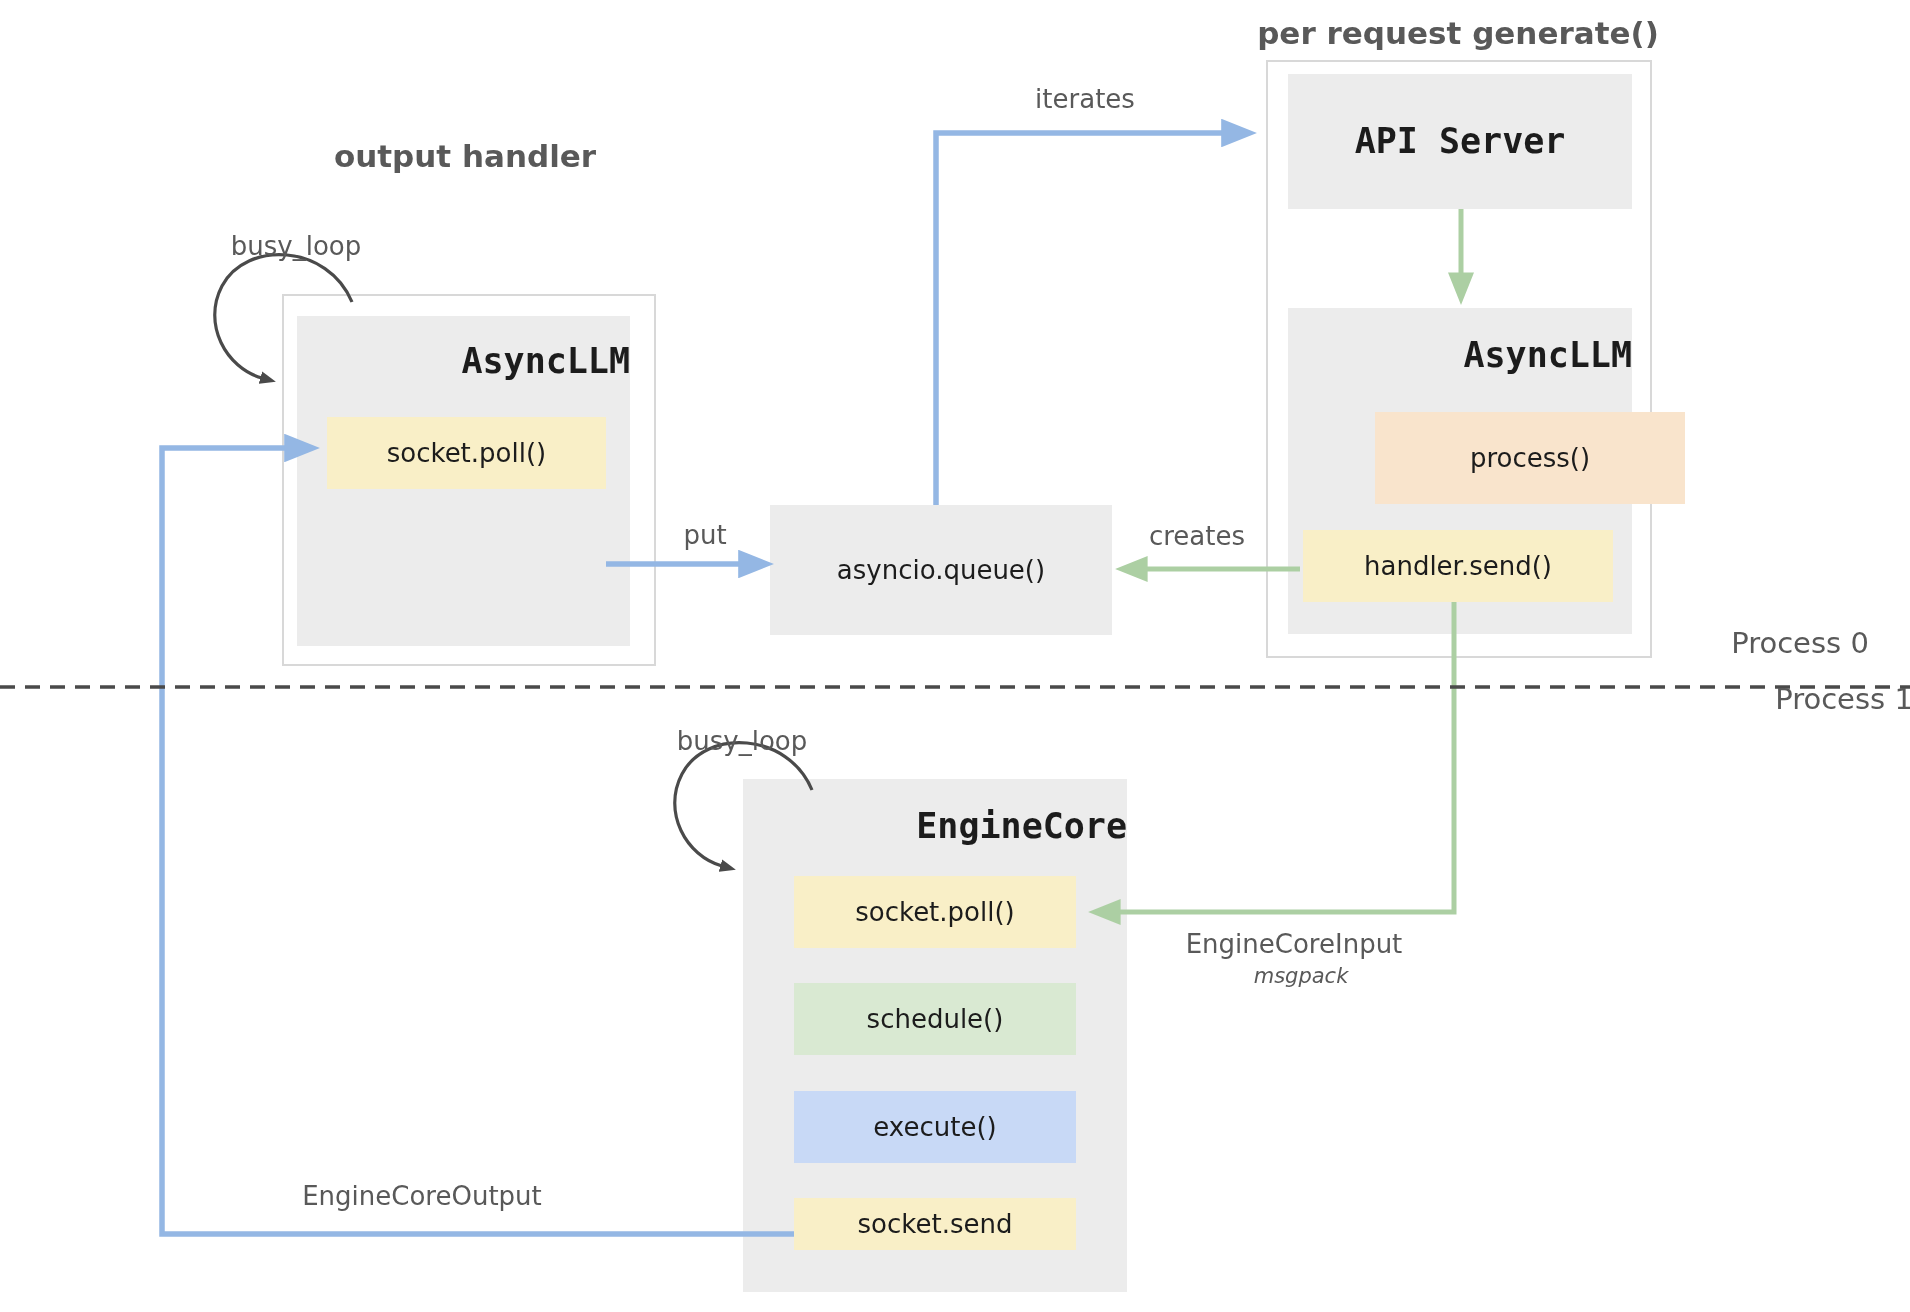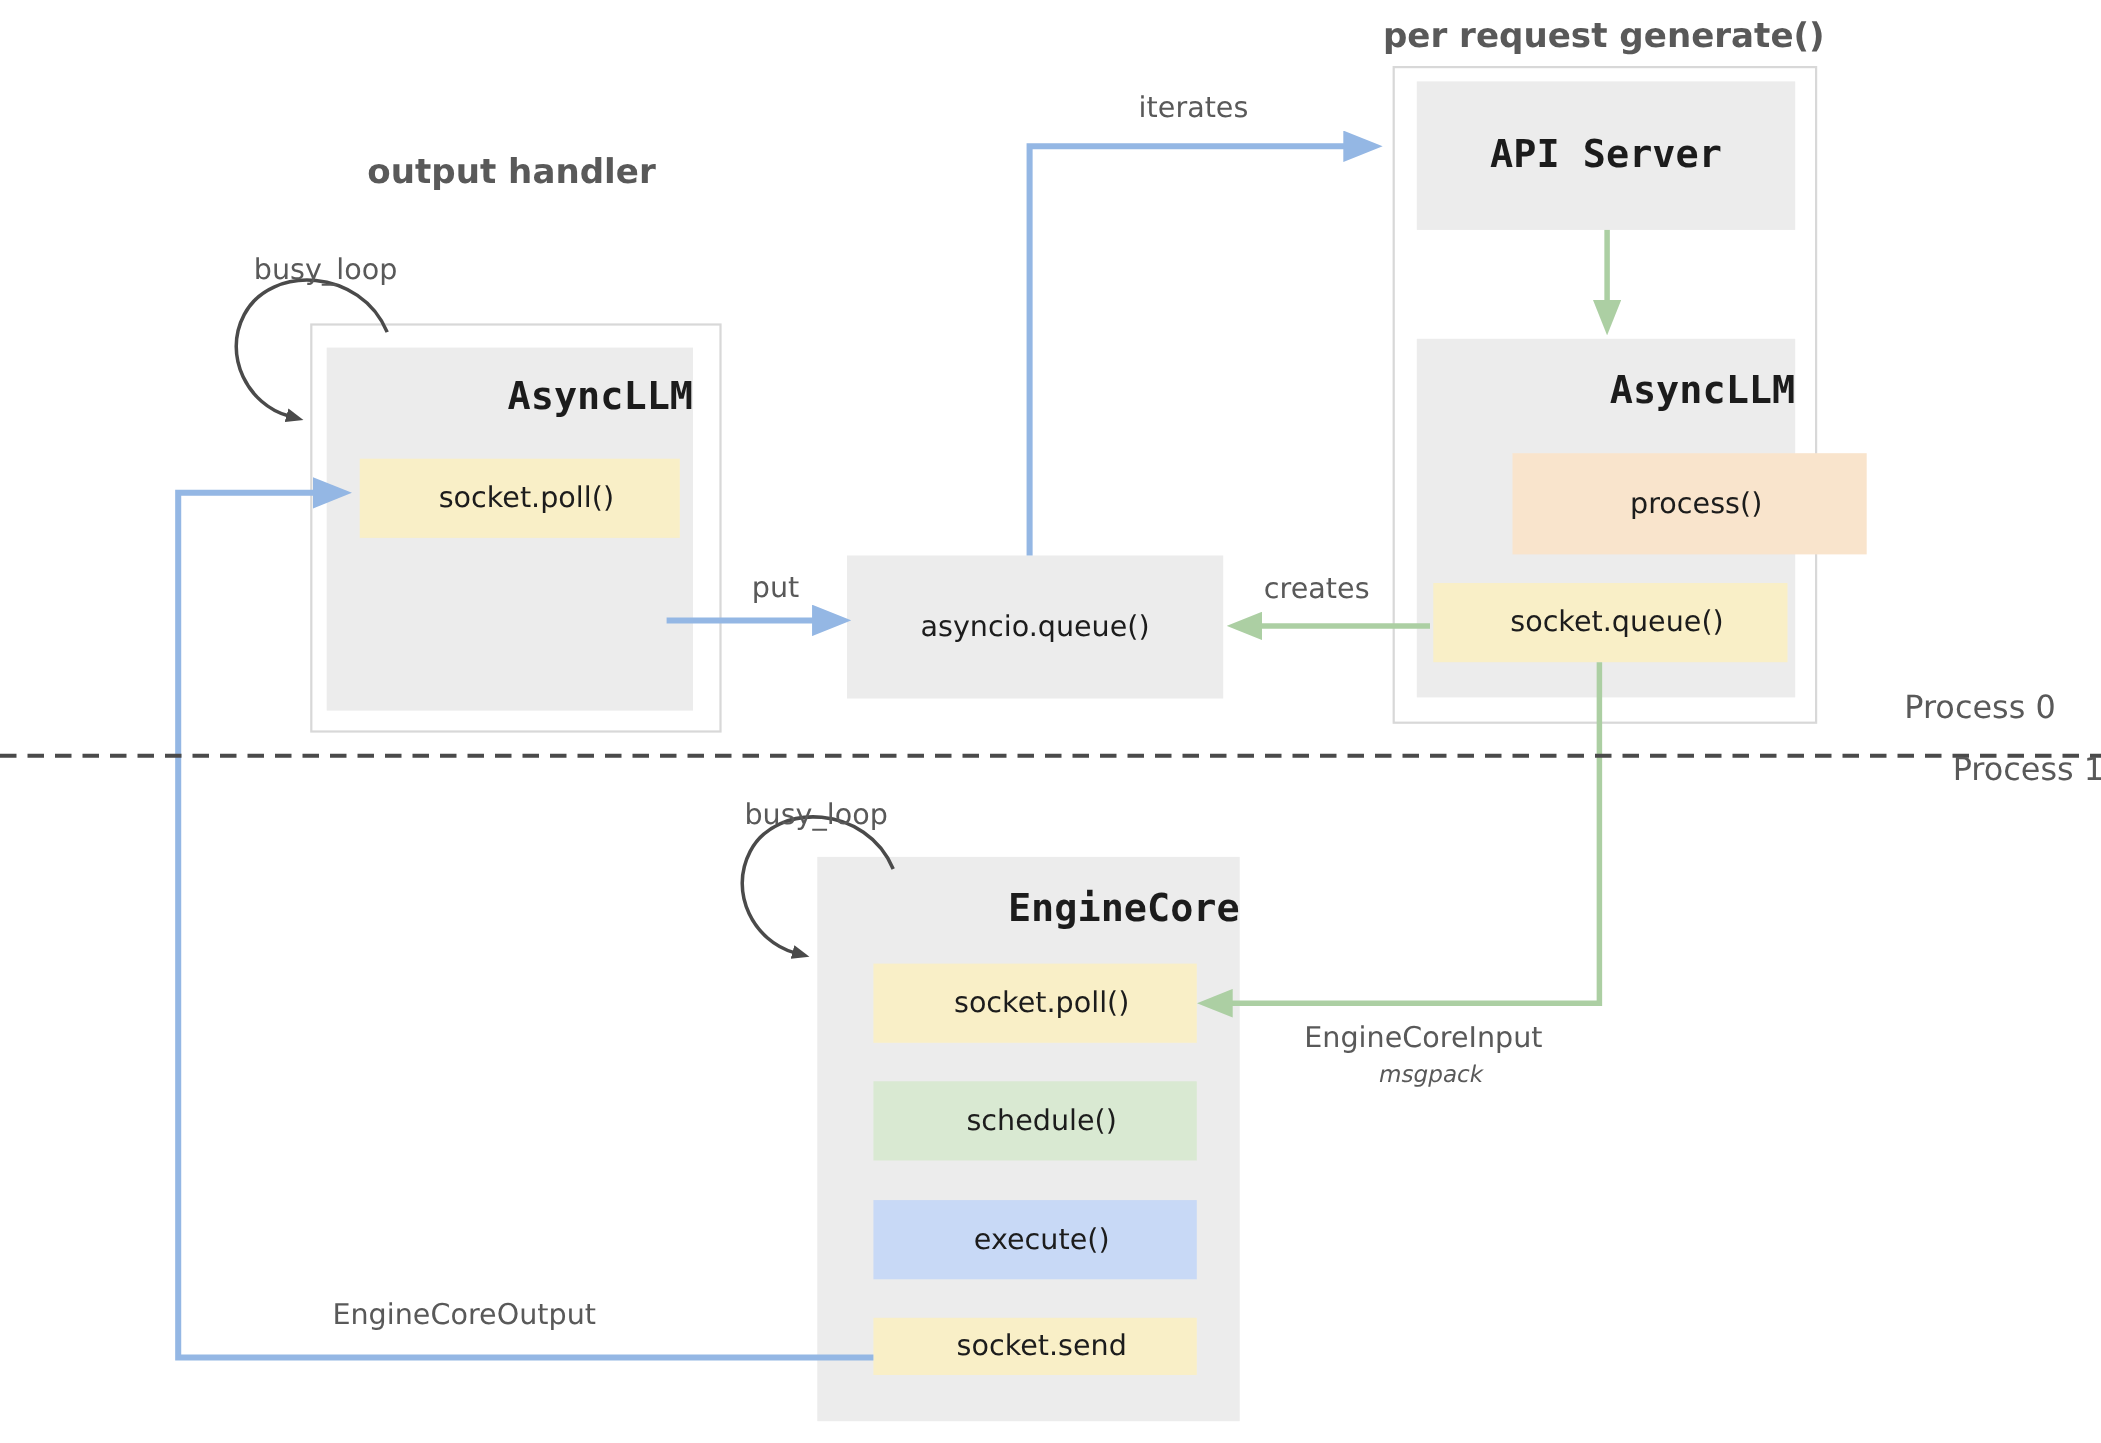--- a/index.html
+++ b/index.html
@@ -13,21 +13,21 @@
     font-family:"DejaVu Sans","Liberation Sans",sans-serif; background:#fff;
   }
   .outer-box{position:absolute; background:#fff; border:2px solid var(--c-outer_border); box-sizing:border-box;}
   .gray-box{position:absolute; background:var(--c-box_gray);}
   .box-title{
     text-align:right; font-family:"DejaVu Sans Mono","Liberation Mono",monospace;
     font-weight:bold; font-size:35px; line-height:1; color:var(--c-text_black);
   }
   .method{
     position:absolute; display:flex; align-items:center; justify-content:center;
-    font-size:26px; color:var(--c-text_black);padding-left:12px;
+    font-size:26px; color:var(--c-text_black);
   }
   .queue-box{
     position:absolute; background:var(--c-box_gray); display:flex;
     align-items:center; justify-content:center; font-size:26px; color:var(--c-text_black);
   }
   .lbl{
     position:absolute; transform:translate(-50%,-50%); white-space:nowrap;
     color:var(--c-label_gray); font-size:26px; line-height:1.1;
   }
   .lbl.bold{font-weight:bold; font-size:31px;}
@@ -67,21 +67,21 @@
     <div class="gray-box" style="left:1288px; top:74px; width:344px; height:135px; display:flex; align-items:center; justify-content:center;">
       <div class="box-title">API Server</div>
     </div>
     <div class="gray-box" style="left:1288px; top:308px; width:344px; height:326px; padding-top:30px; box-sizing:border-box;">
       <div class="box-title">AsyncLLM</div>
     </div>
     <div class="method" style="left: 1375px; top: 412px; width: 310px; height: 92px; background: rgb(249, 228, 204);">
       <span>process()</span>
     </div>
     <div class="method" style="left: 1303px; top: 530px; width: 310px; height: 72px; background: rgb(249, 239, 199);">
-      <span>socket.queue()</span>
+      <span>handler.send()</span>
     </div>
 
     <div class="gray-box" style="left:743px; top:779px; width:384px; height:513px; padding-top:30px; box-sizing:border-box;">
       <div class="box-title">EngineCore</div>
     </div>
     <div class="method" style="left: 794px; top: 876px; width: 282px; height: 72px; background: rgb(249, 239, 199);">
       <span>socket.poll()</span>
     </div>
     <div class="method" style="left: 794px; top: 1091px; width: 282px; height: 72px; background: rgb(200, 217, 246);">
       <span>execute()</span>

